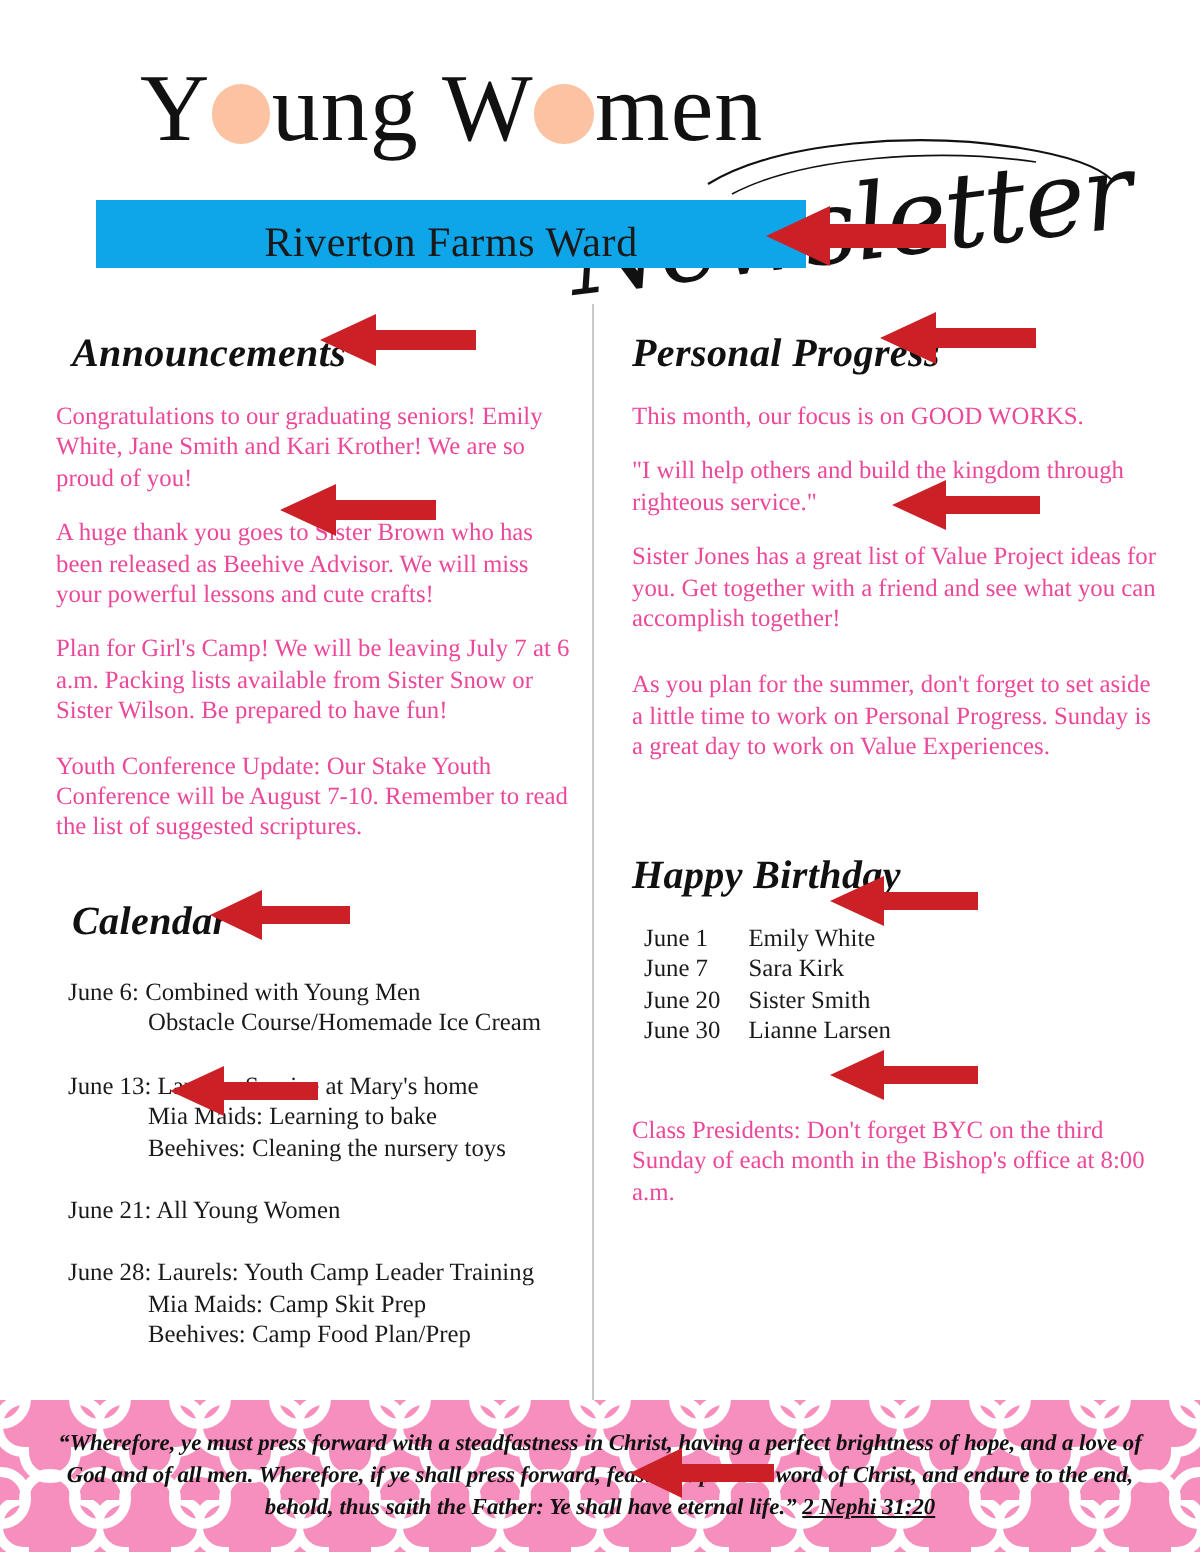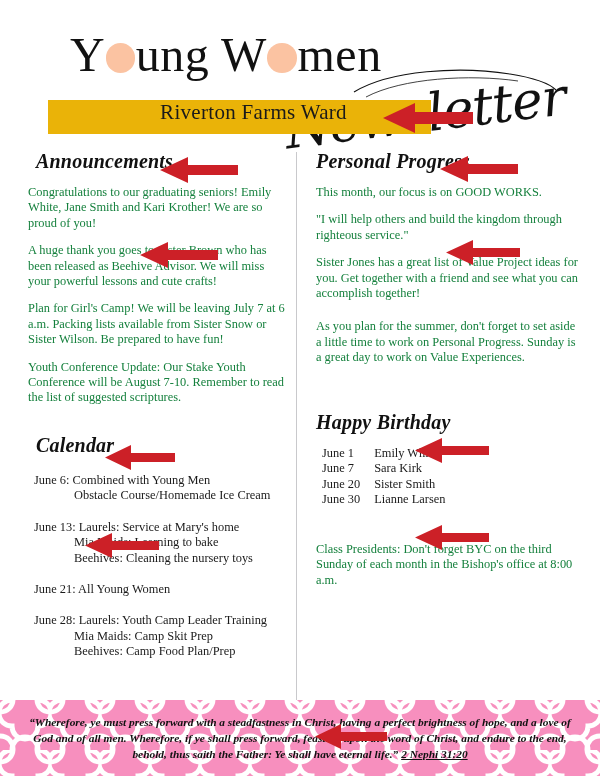--- a/index.html
+++ b/index.html
@@ -74,25 +74,24 @@
     height: 40px;
     pointer-events: none;
   }
 
   #ward-banner {
     position: absolute;
     left: 48px;
     top: 100px;
     width: 355px;
     height: 34px;
-    background: #eab308;
+    background: #0ea5e9;
     display: flex;
-    align-items: flex-start;
+    align-items: flex-end;
     justify-content: center;
-    padding-left: 28px;
   }
   #ward-banner-label {
     font-family: "Liberation Serif", serif;
     font-size: 21px;
     color: #1a1a1a;
     letter-spacing: 0.3px;
   }
 
   
   #content {
@@ -102,21 +101,21 @@
   #col-divider {
     position: absolute;
     left: 296px;
     top: 2px;
     width: 1px;
     height: 553px;
     background: #c9c9cc;
   }
   .column {
     position: absolute;
-    top: 0;
+    top: 16px;
     width: 262px;
   }
   #col-left  { left: 28px; }
   #col-right { left: 316px; }
 
   .section { margin-bottom: 2px; }
 
   .section-heading {
     font-family: "Liberation Serif", serif;
     font-style: italic;
@@ -124,21 +123,21 @@
     color: #111;
     margin: 0 0 12px 0;
     letter-spacing: 0.2px;
   }
   .heading-indent { padding-left: 8px; }
 
   .para {
     font-size: 12.4px;
     line-height: 15.4px;
     margin: 0 0 12px 0;
-    color: #15803d;
+    color: #ec4899;
   }
   .para:last-child { margin-bottom: 0; }
 
   
   .cal-block {
     font-size: 12.4px;
     line-height: 15.4px;
     margin: 16px 0 12px 0;
     padding-left: 6px;
   }

